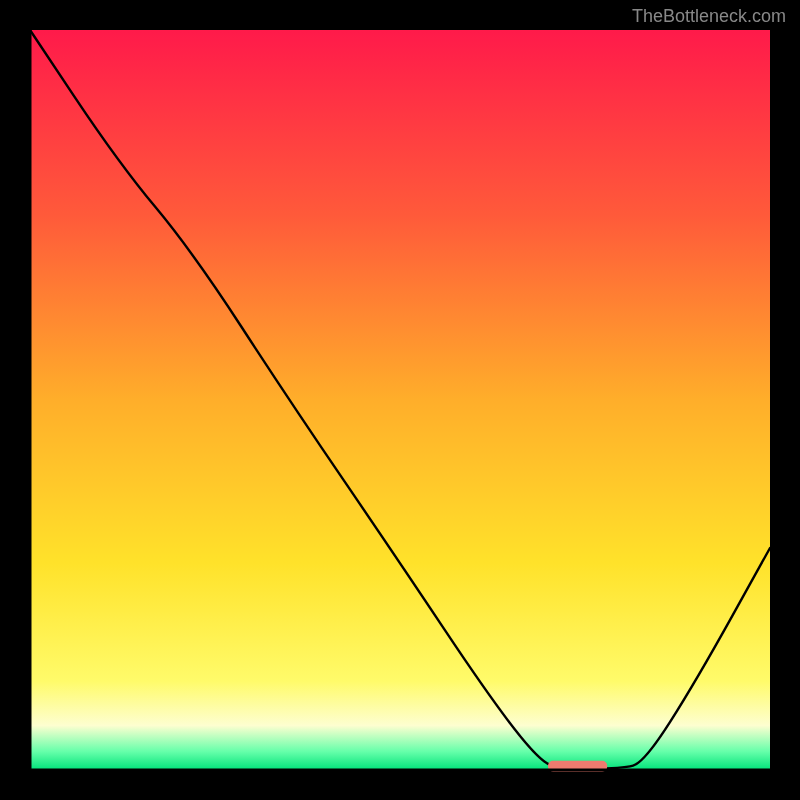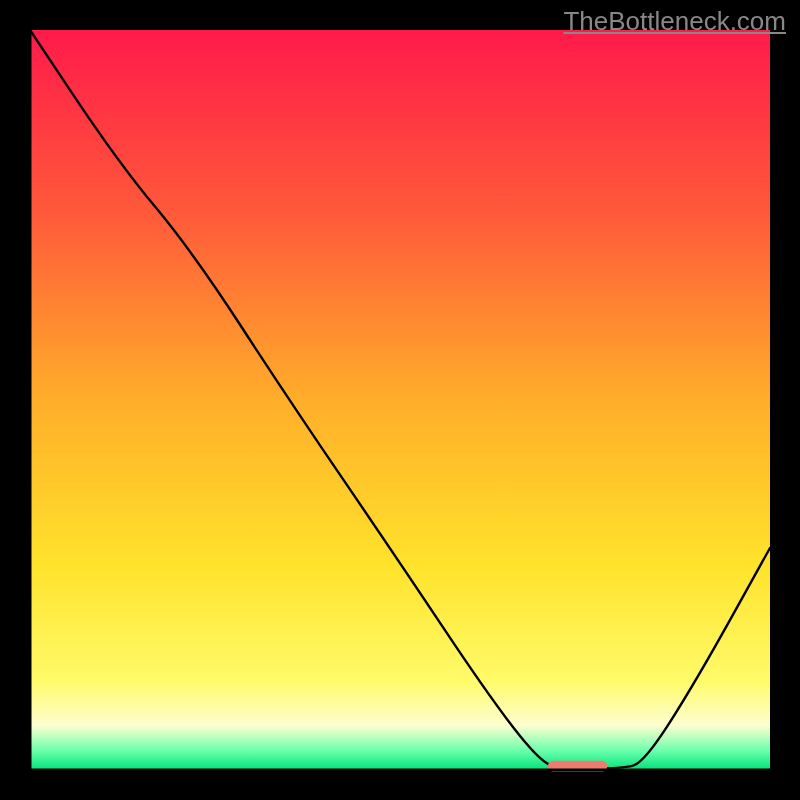--- a/index.html
+++ b/index.html
@@ -9,23 +9,22 @@
     height: 800px;
     background: #000;
     position: relative;
     font-family: Arial, Helvetica, sans-serif;
   }
   .watermark {
     position: absolute;
     top: 6px;
     right: 14px;
     color: #888;
-    font-size: 26px;
+    font-size: 18px;
     z-index: 10;
-    text-decoration: underline;
   }
   svg.plot {
     position: absolute;
     top: 0;
     left: 0;
   }
 </style>
 </head>
 <body>
 

